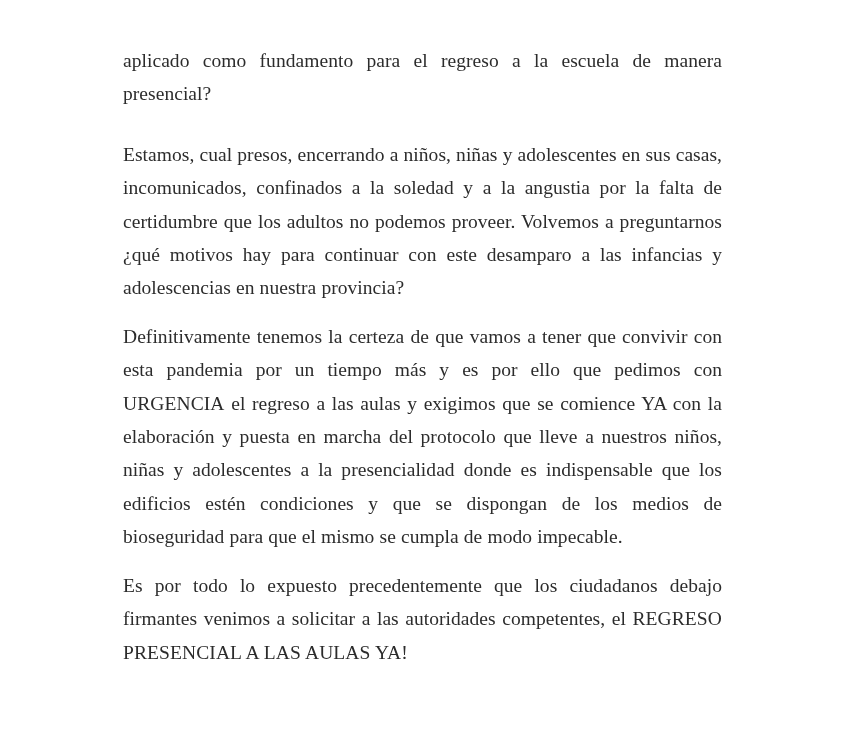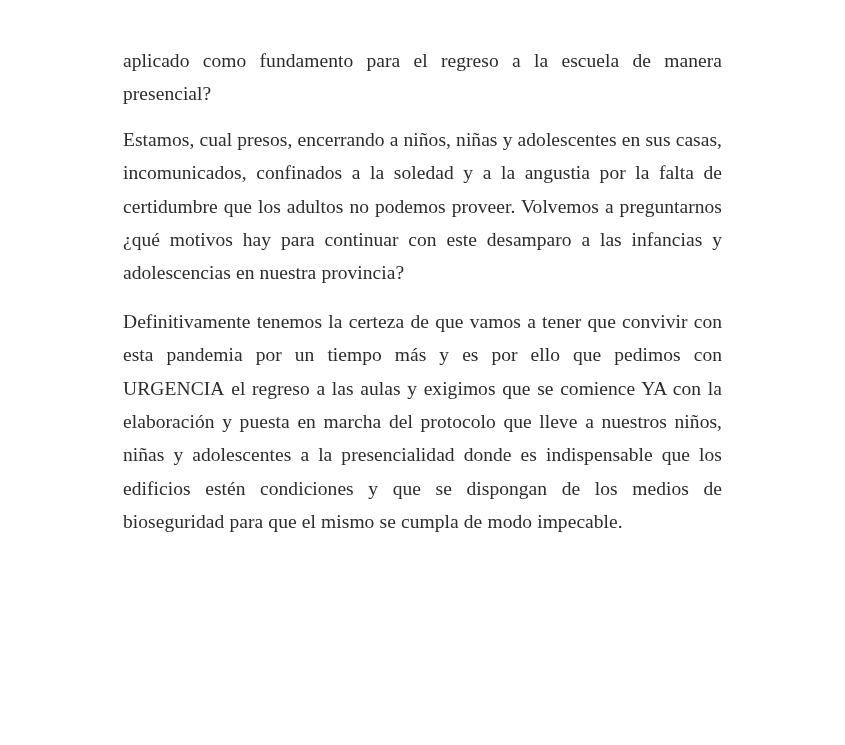--- a/index.html
+++ b/index.html
@@ -43,21 +43,21 @@
     word-spacing: 0.2px;
     white-space: pre-wrap;
   }
 
   .para:last-child {
     margin-bottom: 0;
   }
 
   
   .para.gap-wide {
-    margin-bottom: 12px;
+    margin-bottom: 27px;
   }
 
   .para .strong {
     font-weight: normal;
     letter-spacing: 0.1px;
   }
 
   .para .tail {
     font-weight: normal;
   }
@@ -67,15 +67,16 @@
 
 <div class="page">
   <div class="doc-body">
 
     <p class="para gap-wide">aplicado como fundamento para el regreso a la escuela de manera presencial?</p>
 
     <p class="para">Estamos, cual presos, encerrando a niños, niñas y adolescentes en sus casas, incomunicados, confinados a la soledad y a la angustia por la falta de certidumbre que los adultos no podemos proveer. Volvemos a preguntarnos ¿qué motivos hay para continuar con este desamparo a las infancias y adolescencias en nuestra provincia?</p>
 
     <p class="para"><span>Definitivamente tenemos la certeza de que vamos a tener que convivir con esta pandemia por un tiempo más y es por ello que pedimos con </span><span class="strong">URGENCIA</span><span class="tail"> el regreso a las aulas y exigimos que se comience YA con la elaboración y puesta en marcha del protocolo que lleve a nuestros niños, niñas y adolescentes a la presencialidad donde es indispensable que los edificios estén condiciones y que se dispongan de los medios de bioseguridad para que el mismo se cumpla de modo impecable.</span></p>
 
+    <p class="para"><span>Es por todo lo expuesto precedentemente que los ciudadanos debajo firmantes venimos a solicitar a las autoridades competentes, el </span><span class="strong">REGRESO PRESENCIAL A LAS AULAS YA</span><span class="tail">!</span></p>
 
   </div>
 </div>
 
 </body></html>

